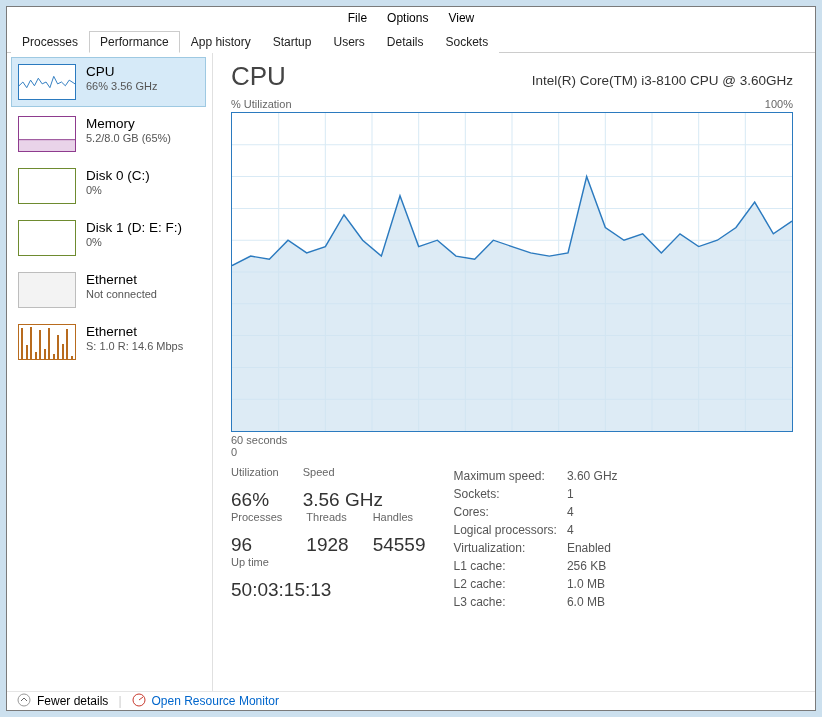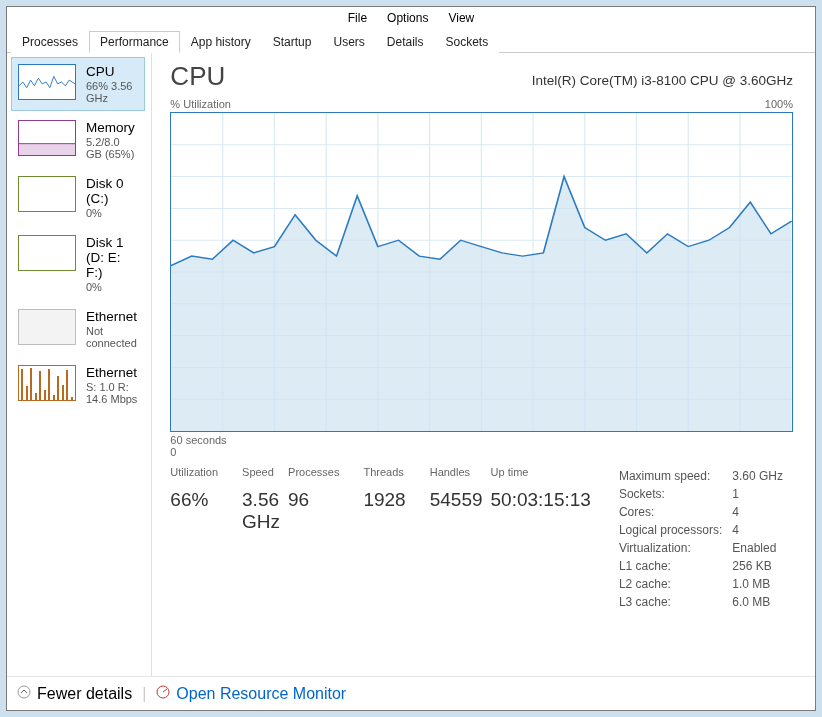--- a/index.html
+++ b/index.html
@@ -29,21 +29,21 @@
   .head .cpu-model { font-size: 13.5px; color:#333; }
   .chart-labels { display:flex; justify-content: space-between; font-size: 11px; color:#666; margin-top: 6px; }
   .chart { width: 100%; height: 320px; border: 1px solid #2b7abf; margin-top: 2px; background:#fff; position:relative; }
   .chart svg { width:100%; height:100%; display:block; }
   .chart-bottom { display:flex; justify-content: space-between; font-size: 11px; color:#666; margin-top: 2px; flex-direction: column; }
   .stats { display:flex; margin-top: 8px; gap: 26px; }
   .stat-block .lbl { font-size: 11px; color:#666; }
   .stat-block .val { font-size: 19px; color:#333; margin-top: 11px; }
   .kv-table { font-size: 12px; color:#555; }
   .kv-table td { padding: 1px 8px 1px 0; white-space: nowrap; }
-  .statusbar { height: 34px; border-top: 1px solid #e5e5e5; display:flex; align-items:center; padding: 8px 10px; font-size: 16px; gap: 6px; }
+  .statusbar { height: 19px; border-top: 1px solid #e5e5e5; display:flex; align-items:center; padding: 8px 10px; font-size: 12px; gap: 6px; }
   .statusbar .sep { color:#ccc; margin: 0 4px; }
   .link { color:#0066cc; }
   .eth-bars { display:flex; align-items:flex-end; height:100%; width:100%; justify-content:space-around; padding:0 1px 0 1px; }
   .eth-bars span { width:2px; background:#b86b1e; display:block; }
 </style>
 </head>
 <body>
 
 <div class="window">
 
@@ -173,21 +173,21 @@
             <polygon points="0,320 0,153.6 18,144 36,147.2 54,128 72,140.79999999999998 90,134.4 108,102.39999999999998 126,128 144,144 162,83.19999999999999 180,134.4 198,128 216,144 234,147.2 252,128 270,134.4 288,140.79999999999998 306,144 324,140.79999999999998 342,64 360,115.19999999999999 378,128 396,121.6 414,140.79999999999998 432,121.6 450,134.4 468,128 486,115.19999999999999 504,89.60000000000002 522,121.6 540,108.79999999999998 540,320" fill="#cfe3f1" fill-opacity="0.7"></polygon>
             <polyline points="0,153.6 18,144 36,147.2 54,128 72,140.79999999999998 90,134.4 108,102.39999999999998 126,128 144,144 162,83.19999999999999 180,134.4 198,128 216,144 234,147.2 252,128 270,134.4 288,140.79999999999998 306,144 324,140.79999999999998 342,64 360,115.19999999999999 378,128 396,121.6 414,140.79999999999998 432,121.6 450,134.4 468,128 486,115.19999999999999 504,89.60000000000002 522,121.6 540,108.79999999999998" fill="none" stroke="#2b7abf" stroke-width="1.4"></polyline>
           </svg>
       </div>
       <div class="chart-bottom">
         <span>60 seconds</span>
         <span>0</span>
       </div>
 
       <div class="stats">
-        <div style="display:flex;flex-direction:row;gap:8px">
+        <div style="display:flex;flex-direction:column;">
           <div style="display:flex;gap:24px">
             <div class="stat-block">
               <div class="lbl">Utilization</div>
               <div class="val">66%</div>
             </div>
             <div class="stat-block">
               <div class="lbl">Speed</div>
               <div class="val">3.56 GHz</div>
             </div>
           </div>

